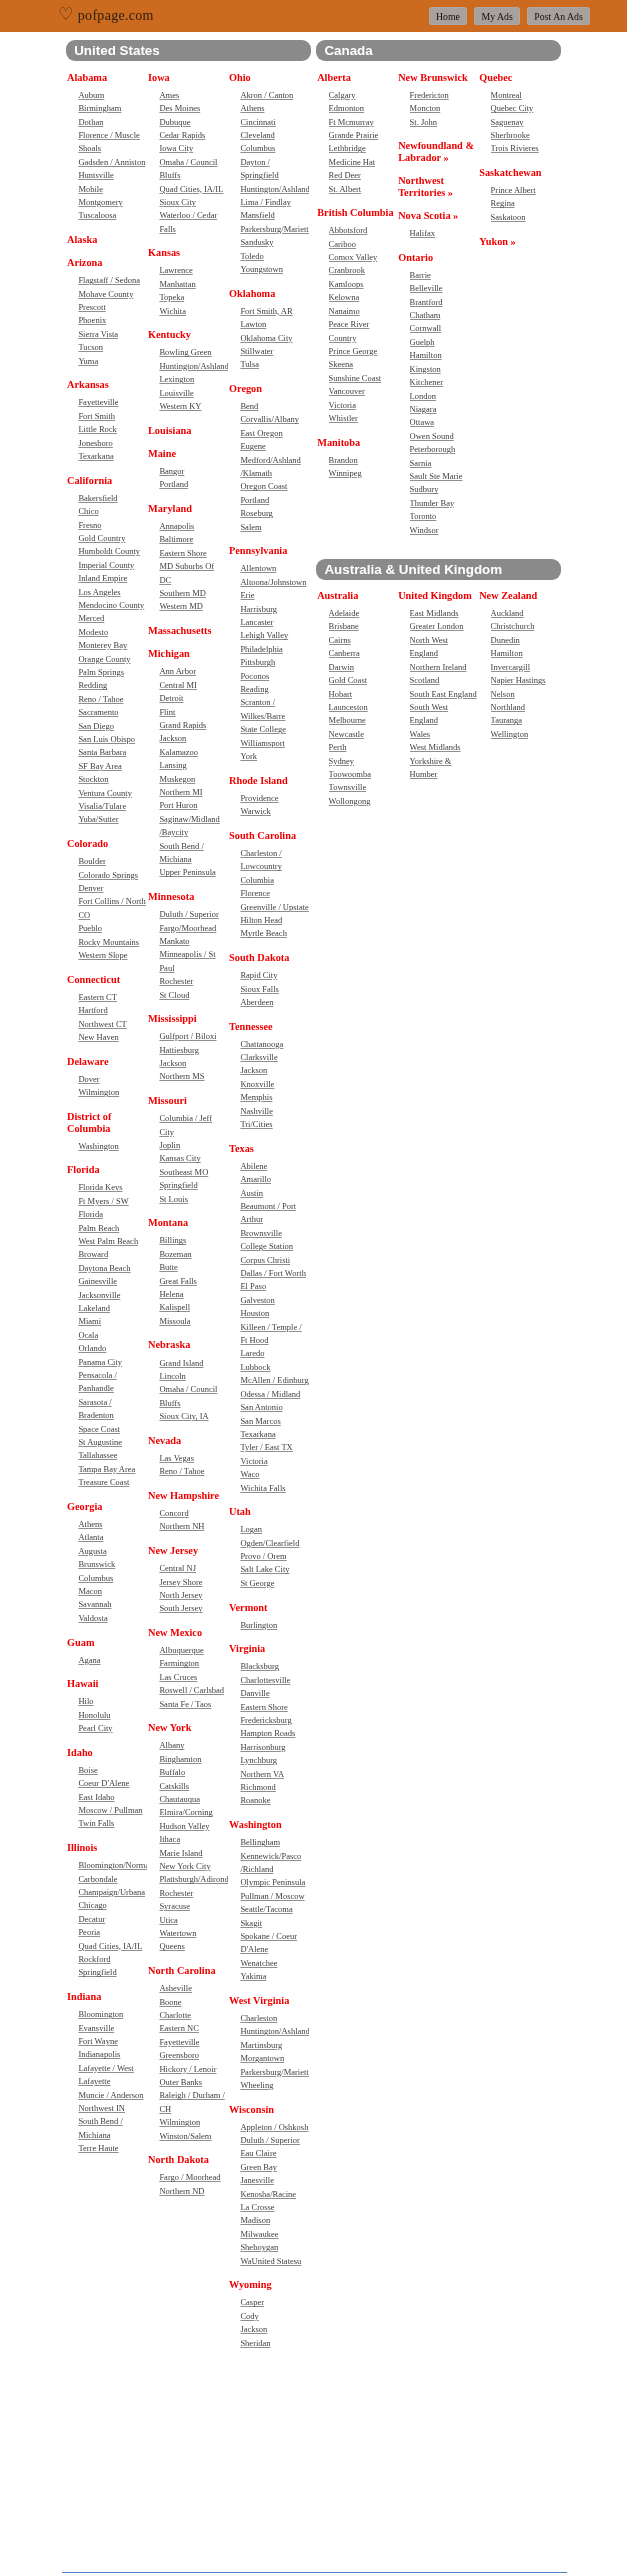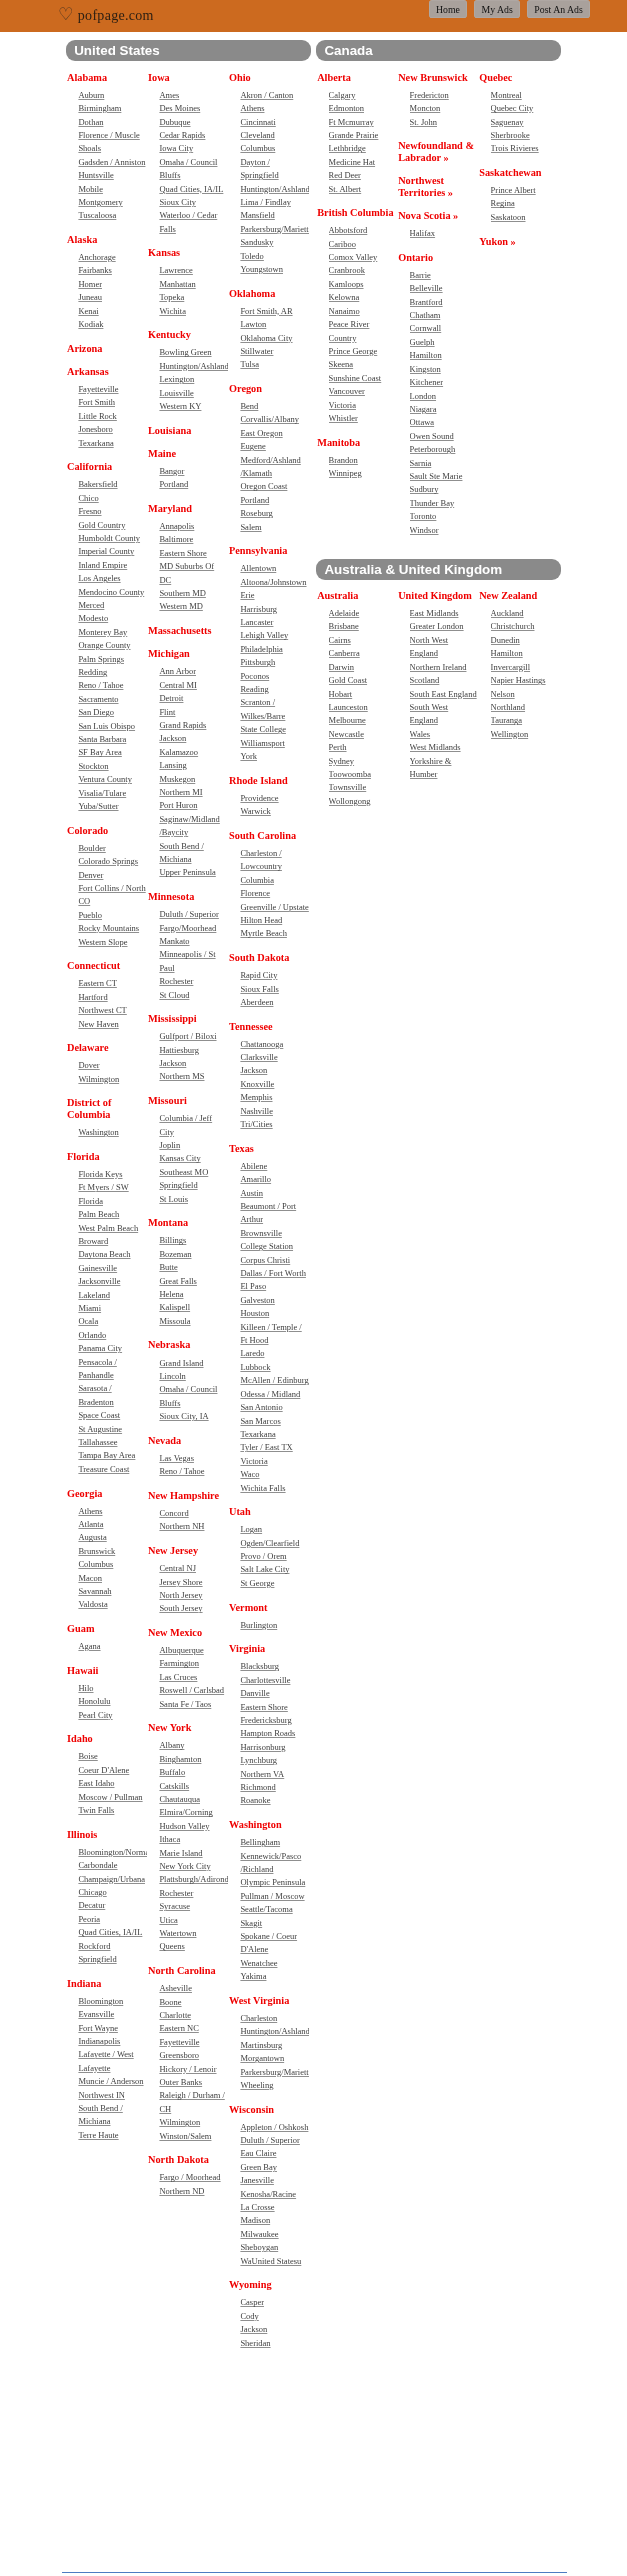--- a/index.html
+++ b/index.html
@@ -3,21 +3,21 @@
 <meta charset="utf-8">
 <style>
   html,body{margin:0;padding:0;}
   body{width:628px;background:#ffffff;font-family:"Liberation Serif","DejaVu Serif",serif;}
 
   
   .topbar{height:32px;background:#cc6a1f;display:flex;align-items:center;position:relative;}
   .logo{display:flex;align-items:center;margin-left:58px;gap:4.1px;}
   .heart{font-size:17.5px;line-height:1;color:#4a3420;transform:translateY(-1px);}
   .logo-text{font-size:14px;color:#2e2013;letter-spacing:0.3px;}
-  .topnav{position:absolute;right:38px;top:0;height:32px;display:flex;align-items:flex-start;gap:7.2px;}
+  .topnav{position:absolute;right:38px;top:0;height:32px;display:flex;align-items:center;gap:7.2px;}
   .navbtn{background:#a9a19c;color:#111;border-radius:3.6px;padding:3.6px 7.2px;font-size:9.8px;cursor:pointer;box-shadow:0 0 0 0.5px #b5aeaa inset;}
 
   
   .main{padding-top:8.2px;min-height:2519px;}
   .columns-wrap{display:flex;align-items:flex-start;gap:5.2px;margin-left:66px;}
   .stack{width:245px;}
   .region{margin-bottom:21.6px;}
   .region-title{background:#8a8a8a;color:#fff;font-family:"Liberation Sans","DejaVu Sans",sans-serif;
     font-weight:bold;font-size:13.4px;padding:3.1px 8.2px;border-radius:9px;margin-bottom:10.3px;}
   .cols{display:flex;}
@@ -60,29 +60,30 @@
                 <li><a class="city" href="#">Birmingham</a></li>
                 <li><a class="city" href="#">Dothan</a></li>
                 <li><a class="city" href="#">Florence / Muscle Shoals</a></li>
                 <li><a class="city" href="#">Gadsden / Anniston</a></li>
                 <li><a class="city" href="#">Huntsville</a></li>
                 <li><a class="city" href="#">Mobile</a></li>
                 <li><a class="city" href="#">Montgomery</a></li>
                 <li><a class="city" href="#">Tuscaloosa</a></li>
               </ul>
               <h3 class="state">Alaska</h3>
-              <ul class="cities">
-                <li><a class="city" href="#">Anchorage</a></li>
-                <li><a class="city" href="#">Fairbanks</a></li>
-                <li><a class="city" href="#">Homer</a></li>
-                <li><a class="city" href="#">Juneau</a></li>
-                <li><a class="city" href="#">Kenai</a></li>
-                <li><a class="city" href="#">Kodiak</a></li>
-              </ul>
               <h3 class="state">Arizona</h3>
+              <ul class="cities">
+                <li><a class="city" href="#">Flagstaff / Sedona</a></li>
+                <li><a class="city" href="#">Mohave County</a></li>
+                <li><a class="city" href="#">Prescott</a></li>
+                <li><a class="city" href="#">Phoenix</a></li>
+                <li><a class="city" href="#">Sierra Vista</a></li>
+                <li><a class="city" href="#">Tucson</a></li>
+                <li><a class="city" href="#">Yuma</a></li>
+              </ul>
               <h3 class="state">Arkansas</h3>
               <ul class="cities">
                 <li><a class="city" href="#">Fayetteville</a></li>
                 <li><a class="city" href="#">Fort Smith</a></li>
                 <li><a class="city" href="#">Little Rock</a></li>
                 <li><a class="city" href="#">Jonesboro</a></li>
                 <li><a class="city" href="#">Texarkana</a></li>
               </ul>
               <h3 class="state">California</h3>
               <ul class="cities">

